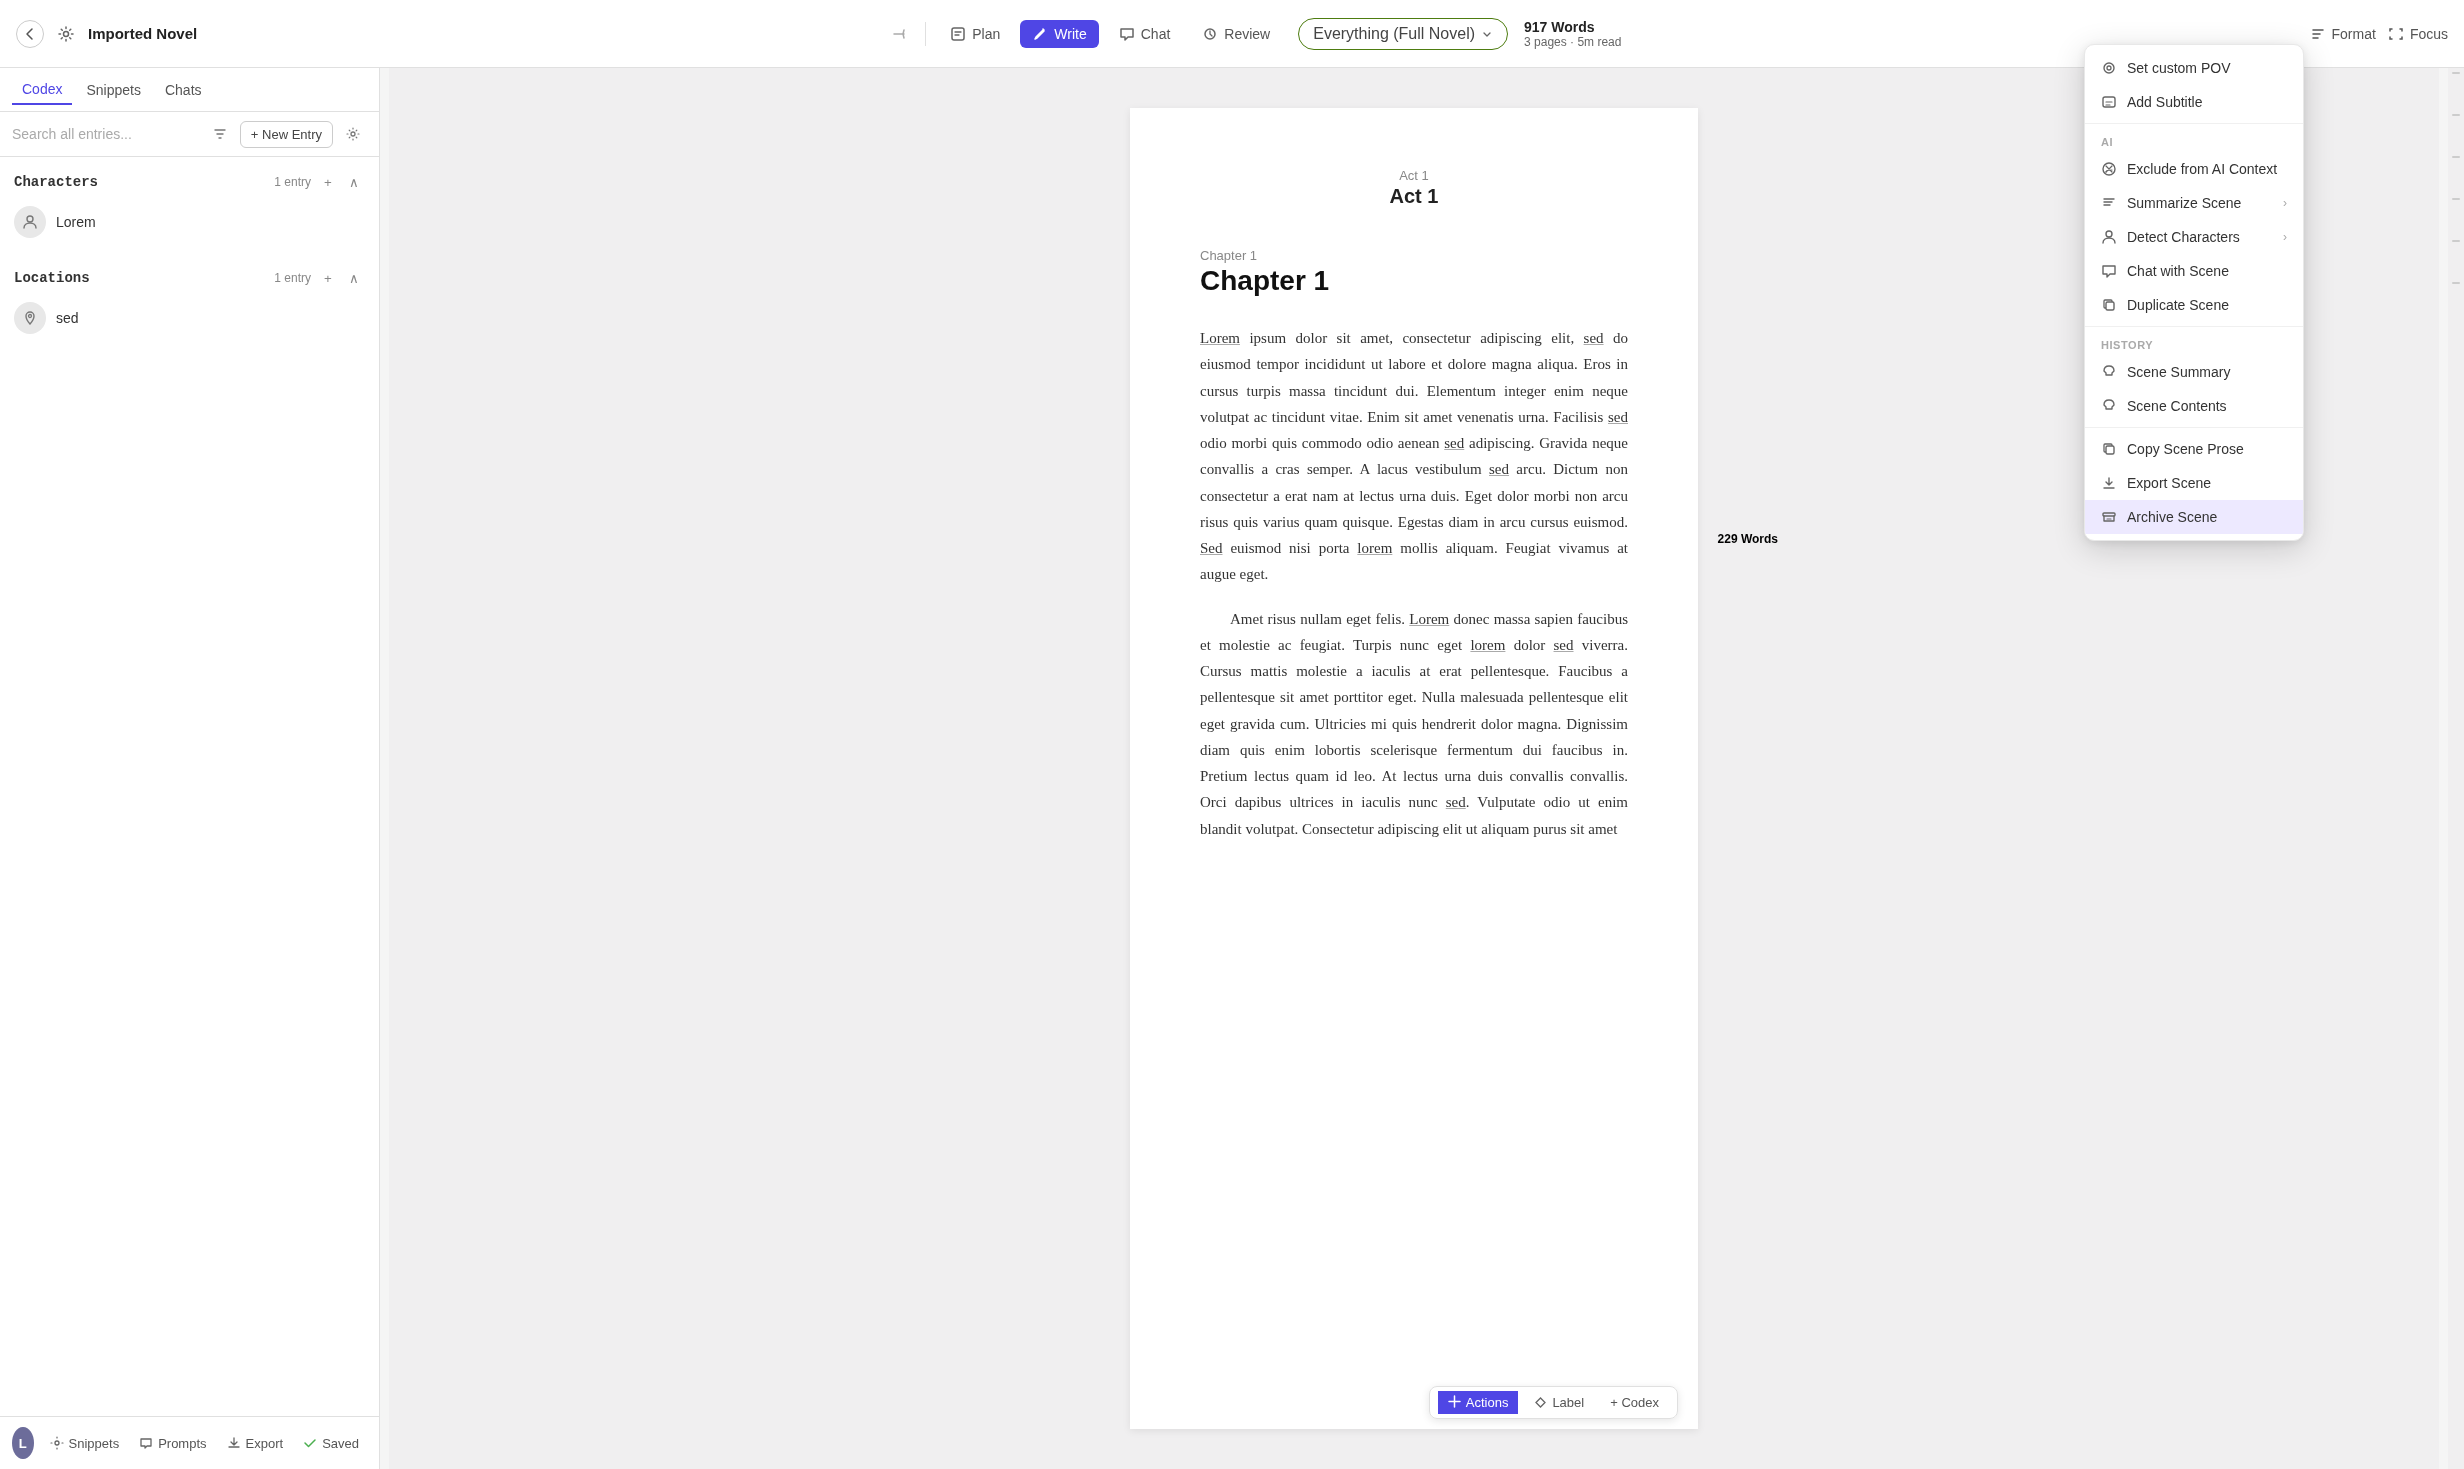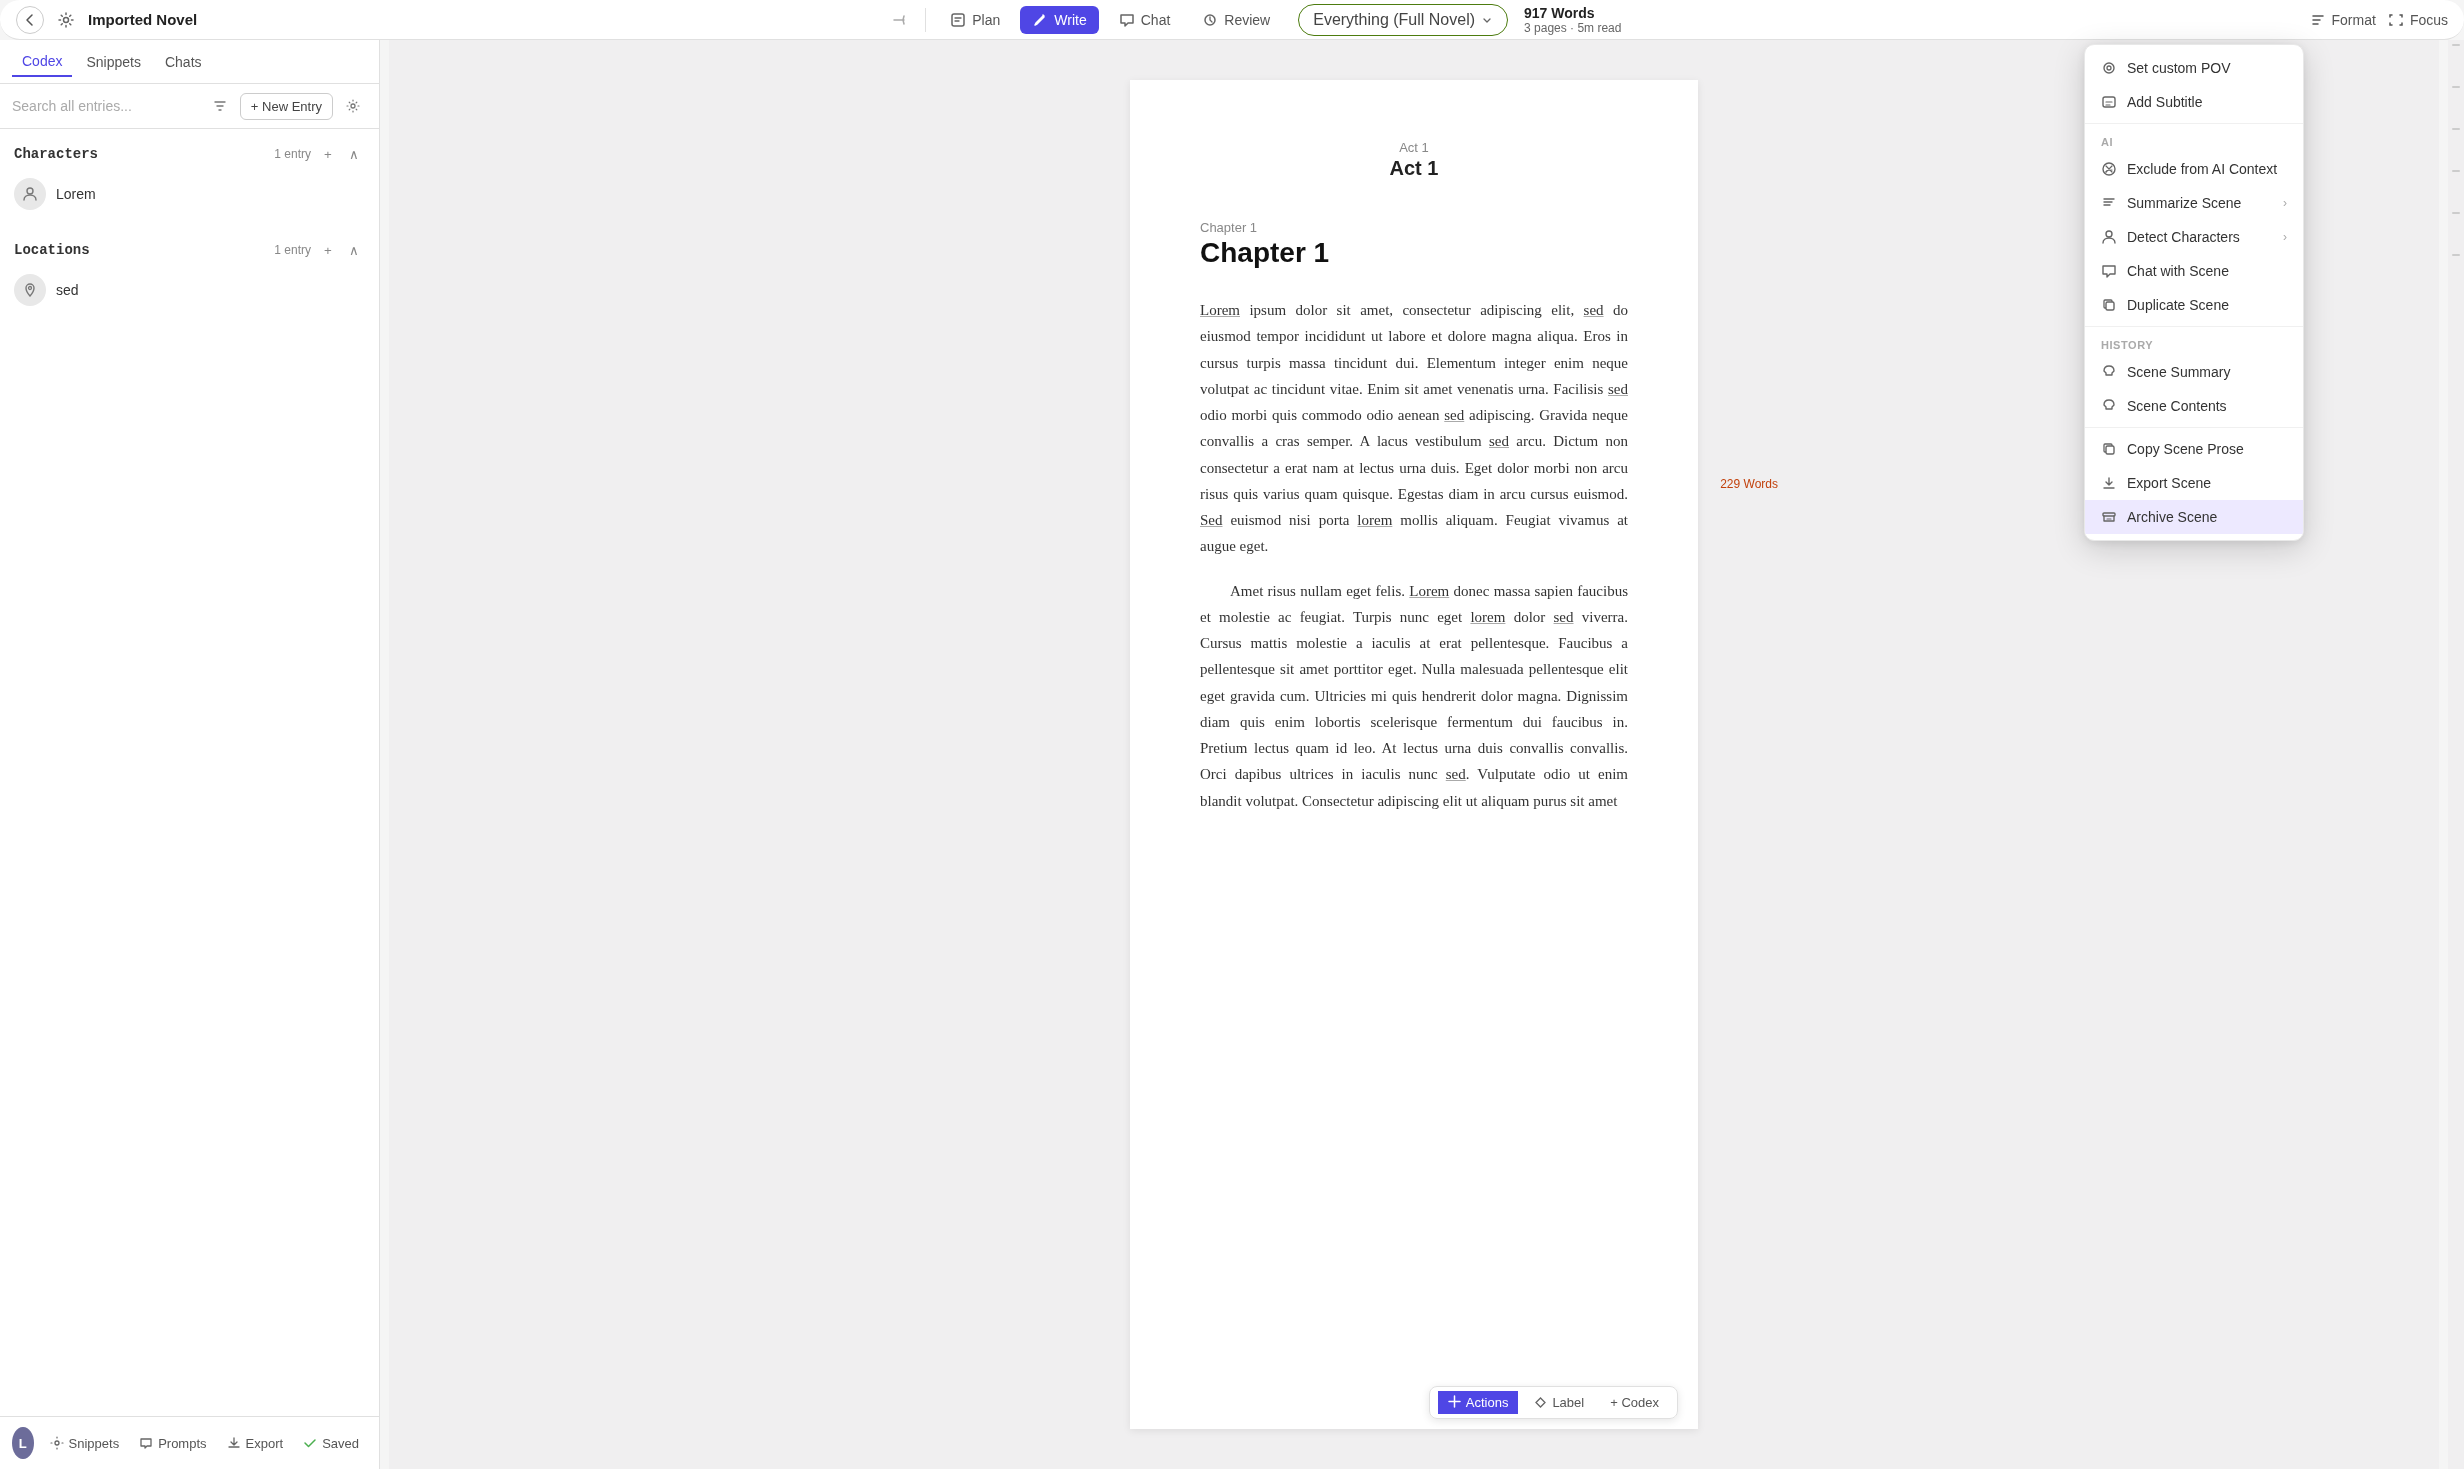--- a/index.html
+++ b/index.html
@@ -1,21 +1,21 @@
 <!DOCTYPE html>
 <html><head>
   <meta charset="utf-8">
   <style>
     * { box-sizing: border-box; margin: 0; padding: 0; }
     body { font-family: -apple-system, BlinkMacSystemFont, 'Segoe UI', sans-serif; background: #f5f5f5; display: flex; flex-direction: column; height: 100vh; overflow: hidden; font-size: 14px; color: #333; }
 
     
     .top-nav {
-      display: flex; align-items: center; height: 40px; background: #fff;
-      border-bottom: 1px solid #e0e0e0; padding: 0 16px; gap: 8px; flex-shrink: 0; border-radius: 20px;
+      display: flex; align-items: center; height: 68px; background: #fff;
+      border-bottom: 1px solid #e0e0e0; padding: 0 16px; gap: 8px; flex-shrink: 0;
     }
     .nav-back-btn { width: 28px; height: 28px; border-radius: 50%; border: 1px solid #ccc; background: #fff; display: flex; align-items: center; justify-content: center; cursor: pointer; }
     .nav-settings-icon { width: 28px; height: 28px; display: flex; align-items: center; justify-content: center; color: #666; cursor: pointer; }
     .nav-title { font-weight: 600; font-size: 15px; color: #222; margin-right: auto; }
     .nav-pin-icon { width: 28px; height: 28px; display: flex; align-items: center; justify-content: center; color: #666; cursor: pointer; }
     .nav-divider { width: 1px; height: 24px; background: #e0e0e0; margin: 0 4px; }
     .nav-tab { display: flex; align-items: center; gap: 6px; padding: 6px 12px; border-radius: 6px; cursor: pointer; color: #555; font-size: 14px; font-weight: 500; }
     .nav-tab.active { background: #4f46e5; color: #fff; }
     .nav-tab svg { width: 16px; height: 16px; }
     .nav-scope-btn { display: flex; align-items: center; gap: 6px; padding: 6px 14px; border-radius: 20px; border: 1px solid #4d7c0f; background: #fff; cursor: pointer; font-size: 16px; color: #444; margin: 0 8px; }
@@ -61,21 +61,21 @@
     .editor-page { background: #fff; width: 568px; min-height: 900px; padding: 60px 70px; box-shadow: 0 2px 8px rgba(0,0,0,0.08); position: relative; }
     .scene-label { text-align: center; font-size: 13px; color: #888; margin-bottom: 2px; }
     .scene-title { text-align: center; font-size: 20px; font-weight: 700; color: #222; margin-bottom: 40px; }
     .chapter-label { font-size: 13px; color: #888; margin-bottom: 2px; }
     .chapter-title { font-size: 28px; font-weight: 800; color: #111; margin-bottom: 28px; }
     .prose { font-size: 15px; line-height: 1.75; color: #333; text-align: justify; margin-bottom: 18px; font-family: Georgia, 'Times New Roman', serif; }
     .prose .link { text-decoration: underline; text-decoration-color: #aaa; cursor: pointer; }
     .prose-indent { text-indent: 2em; }
 
     
-    .word-count-badge { position: absolute; right: -80px; top: 397px; font-size: 12px; color: #c2410c; writing-mode: horizontal-tb; }
+    .word-count-badge { position: absolute; right: -80px; top: 424px; font-size: 12px; color: #000000; writing-mode: horizontal-tb; font-weight: bold; }
 
     
     .right-scrollbar { width: 16px; background: #f0eff0; display: flex; flex-direction: column; align-items: center; padding: 4px 0; gap: 40px; flex-shrink: 0; }
     .scrollbar-tick { width: 8px; height: 2px; background: #ccc; border-radius: 1px; }
     .context-menu {
       position: absolute; top: 44px; right: 160px; width: 220px; background: #fff;
       border-radius: 10px; box-shadow: 0 8px 32px rgba(0,0,0,0.16), 0 2px 8px rgba(0,0,0,0.08);
       z-index: 200; overflow: hidden; border: 1px solid #e8e8e8;
       padding: 6px 0;
     }

